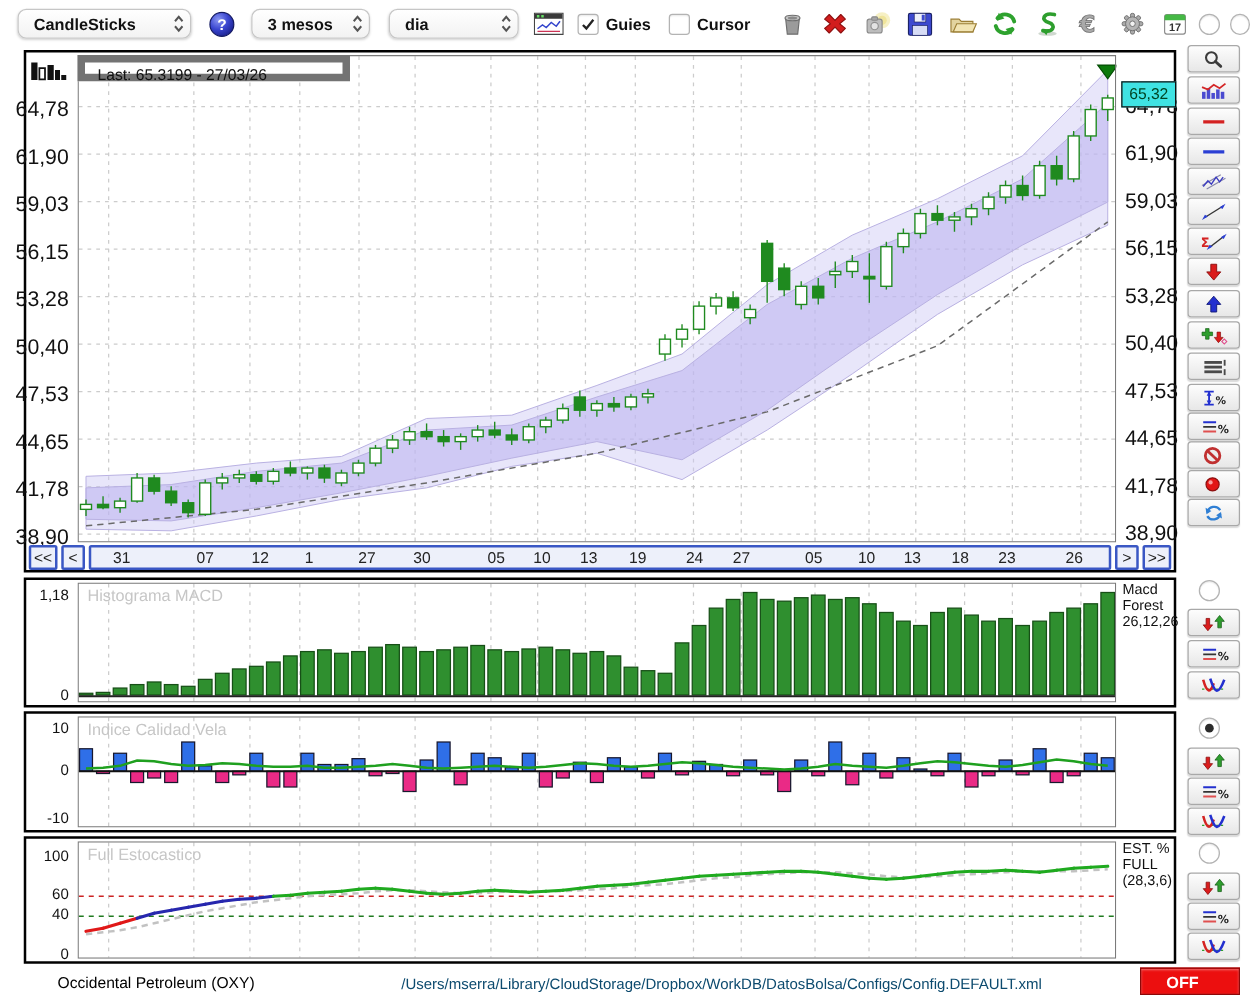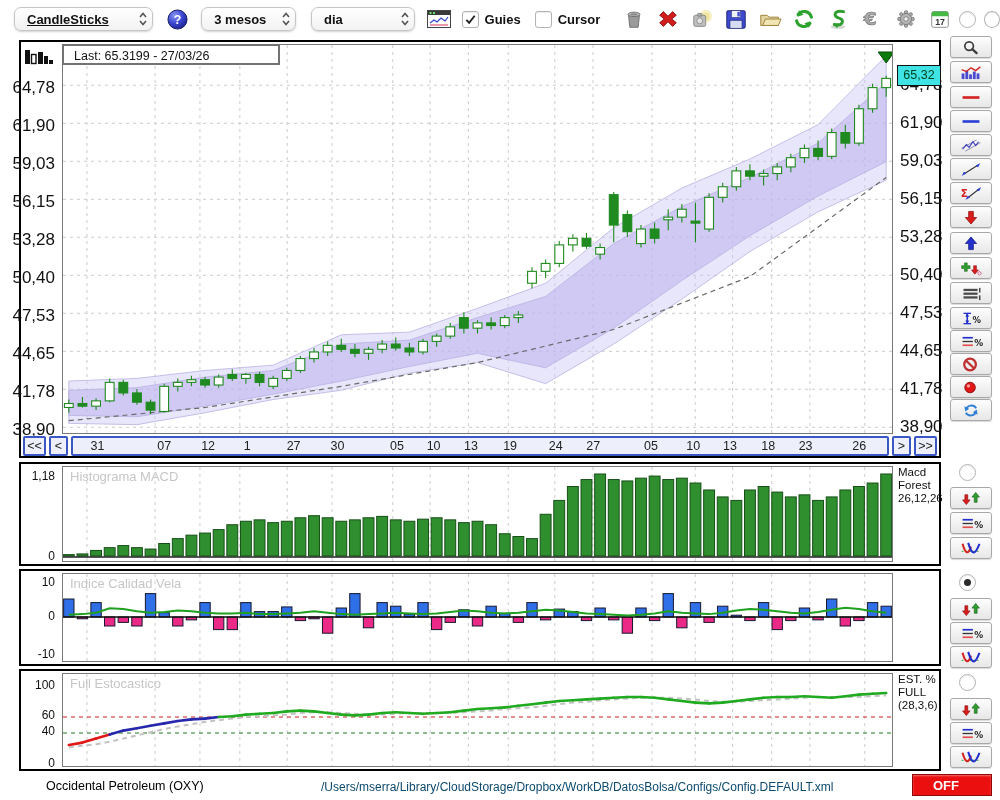--- a/index.html
+++ b/index.html
@@ -28,21 +28,21 @@
   #icv-panel{top:569px;height:97px;}
   #sto-panel{top:669px;height:102px;}
   .plot{position:absolute;left:41px;top:2px;}
   .gutter-l{position:absolute;left:0;top:2px;width:39px;}
   .gutter-r{position:absolute;left:874px;top:2px;width:42px;font-size:11.5px;line-height:13px;color:#111;padding-left:3px;box-sizing:border-box;}
   .ylab{position:absolute;font-size:17px;color:#111;white-space:nowrap;}
   #y-left .ylab{right:5px;}
   #y-right .ylab{left:5px;}
   .axlab{position:absolute;font-size:12px;color:#111;}
   .paneltitle{position:absolute;left:8px;top:3px;font-size:13px;color:#c6c6c6;font-weight:400;pointer-events:none;}
-  #last-label{position:absolute;left:0;top:0;width:218px;height:21px;border:2px solid #737373;background:#fff;
+  #last-label{position:absolute;left:0;top:0;width:218px;height:21px;border:6px solid #737373;background:#fff;
     font-size:12.5px;line-height:21px;padding-left:10px;box-sizing:border-box;color:#111;}
   #price-tag{position:absolute;left:876px;top:23px;width:42px;height:19px;background:#3fe3e3;border:1px solid #111;
     font-size:12.5px;line-height:19px;text-align:center;color:#042;z-index:3;}
   #vol-icon{position:absolute;left:3px;top:5px;}
 
   
   #navbar{position:absolute;left:2px;top:394px;width:914px;height:20px;display:flex;}
   .navbtn{border:2px solid #3a57c4;background:#edf0fa;border-radius:2px;font-size:12.5px;color:#222;
     display:flex;align-items:center;justify-content:center;margin-right:3px;box-sizing:border-box;height:20px;}
   #nav-dates{position:relative;flex:1;border:2px solid #3a57c4;background:#edf0fa;border-radius:2px;margin-right:3px;box-sizing:border-box;}
@@ -66,21 +66,21 @@
 
   .blue{color:#2233dd;}
   svg{display:block;}
 </style>
 </head>
 <body>
 
 <div id="app">
 
   <div id="toolbar">
-    <div class="select" style="width:150px;margin-right:13px;text-decoration:underline;">
+    <div class="select" style="width:150px;margin-right:13px;">
       <span>CandleSticks</span>
       <span class="sel-chevs">
         <svg viewBox="0 0 10 16" width="10" height="16">
             <polyline points="2,6 5,2.5 8,6" fill="none" stroke="#555" stroke-width="1.6"></polyline>
             <polyline points="2,10 5,13.5 8,10" fill="none" stroke="#555" stroke-width="1.6"></polyline>
           </svg>
       </span>
     </div>
     <span class="tb-icon" style="margin-right:11px;">
       <span>

